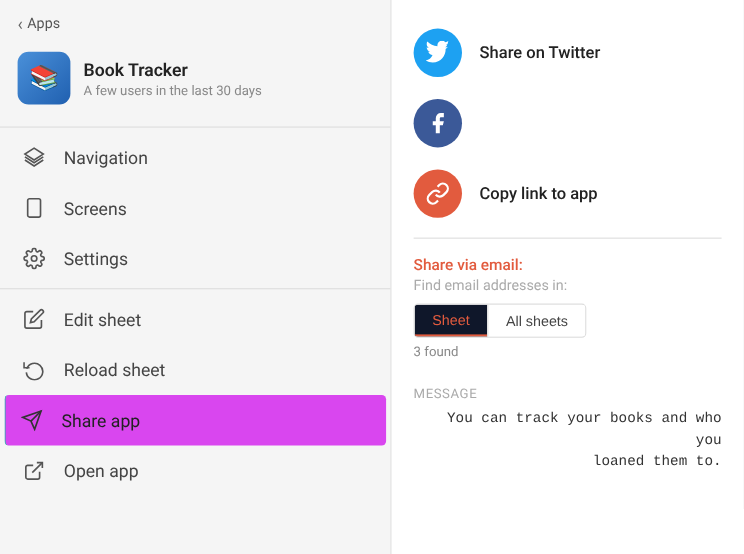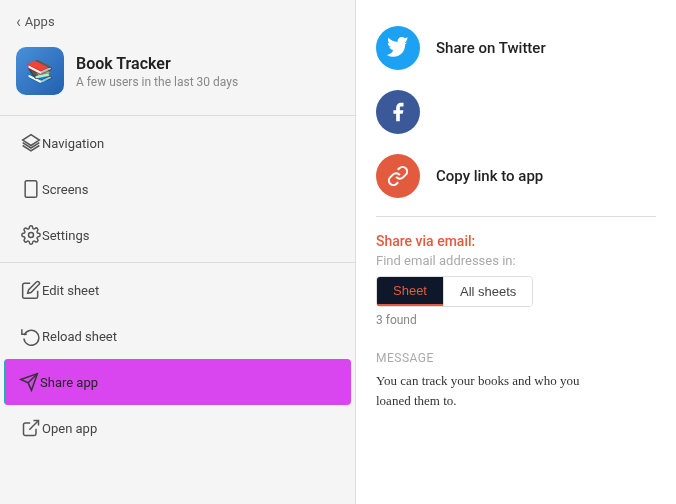--- a/index.html
+++ b/index.html
@@ -82,24 +82,25 @@
 
     .sidebar-divider {
       height: 1px;
       background: #ddd;
       margin: 4px 0;
     }
 
     .sidebar-item {
       display: flex;
       align-items: center;
+      gap: 16px;
       padding: 12px 16px;
       cursor: pointer;
       color: #444;
-      font-size: 13px;
+      font-size: 16px;
       border-radius: 4px;
       margin: 0 4px;
     }
 
     .sidebar-item.active {
       background: #d946ef;
       font-weight: 400;
       color: #222;
       border-left: 1px solid #14b8a6;
       padding-left: 13px;
@@ -232,22 +233,23 @@
       font-size: 12px;
       color: #aaa;
       margin-bottom: 6px;
       text-transform: uppercase;
       letter-spacing: 0.5px;
     }
 
     .message-text {
       font-size: 13px;
       color: #333;
-      font-family: Liberation Serif, serif;
+      font-family: Liberation Mono, monospace;
       line-height: 1.5;
+      text-align: right;
     }
   </style>
 </head>
 <body>
 
 <div class="sidebar">
   <div class="apps-back">
     <span>Apps</span>
   </div>
 

